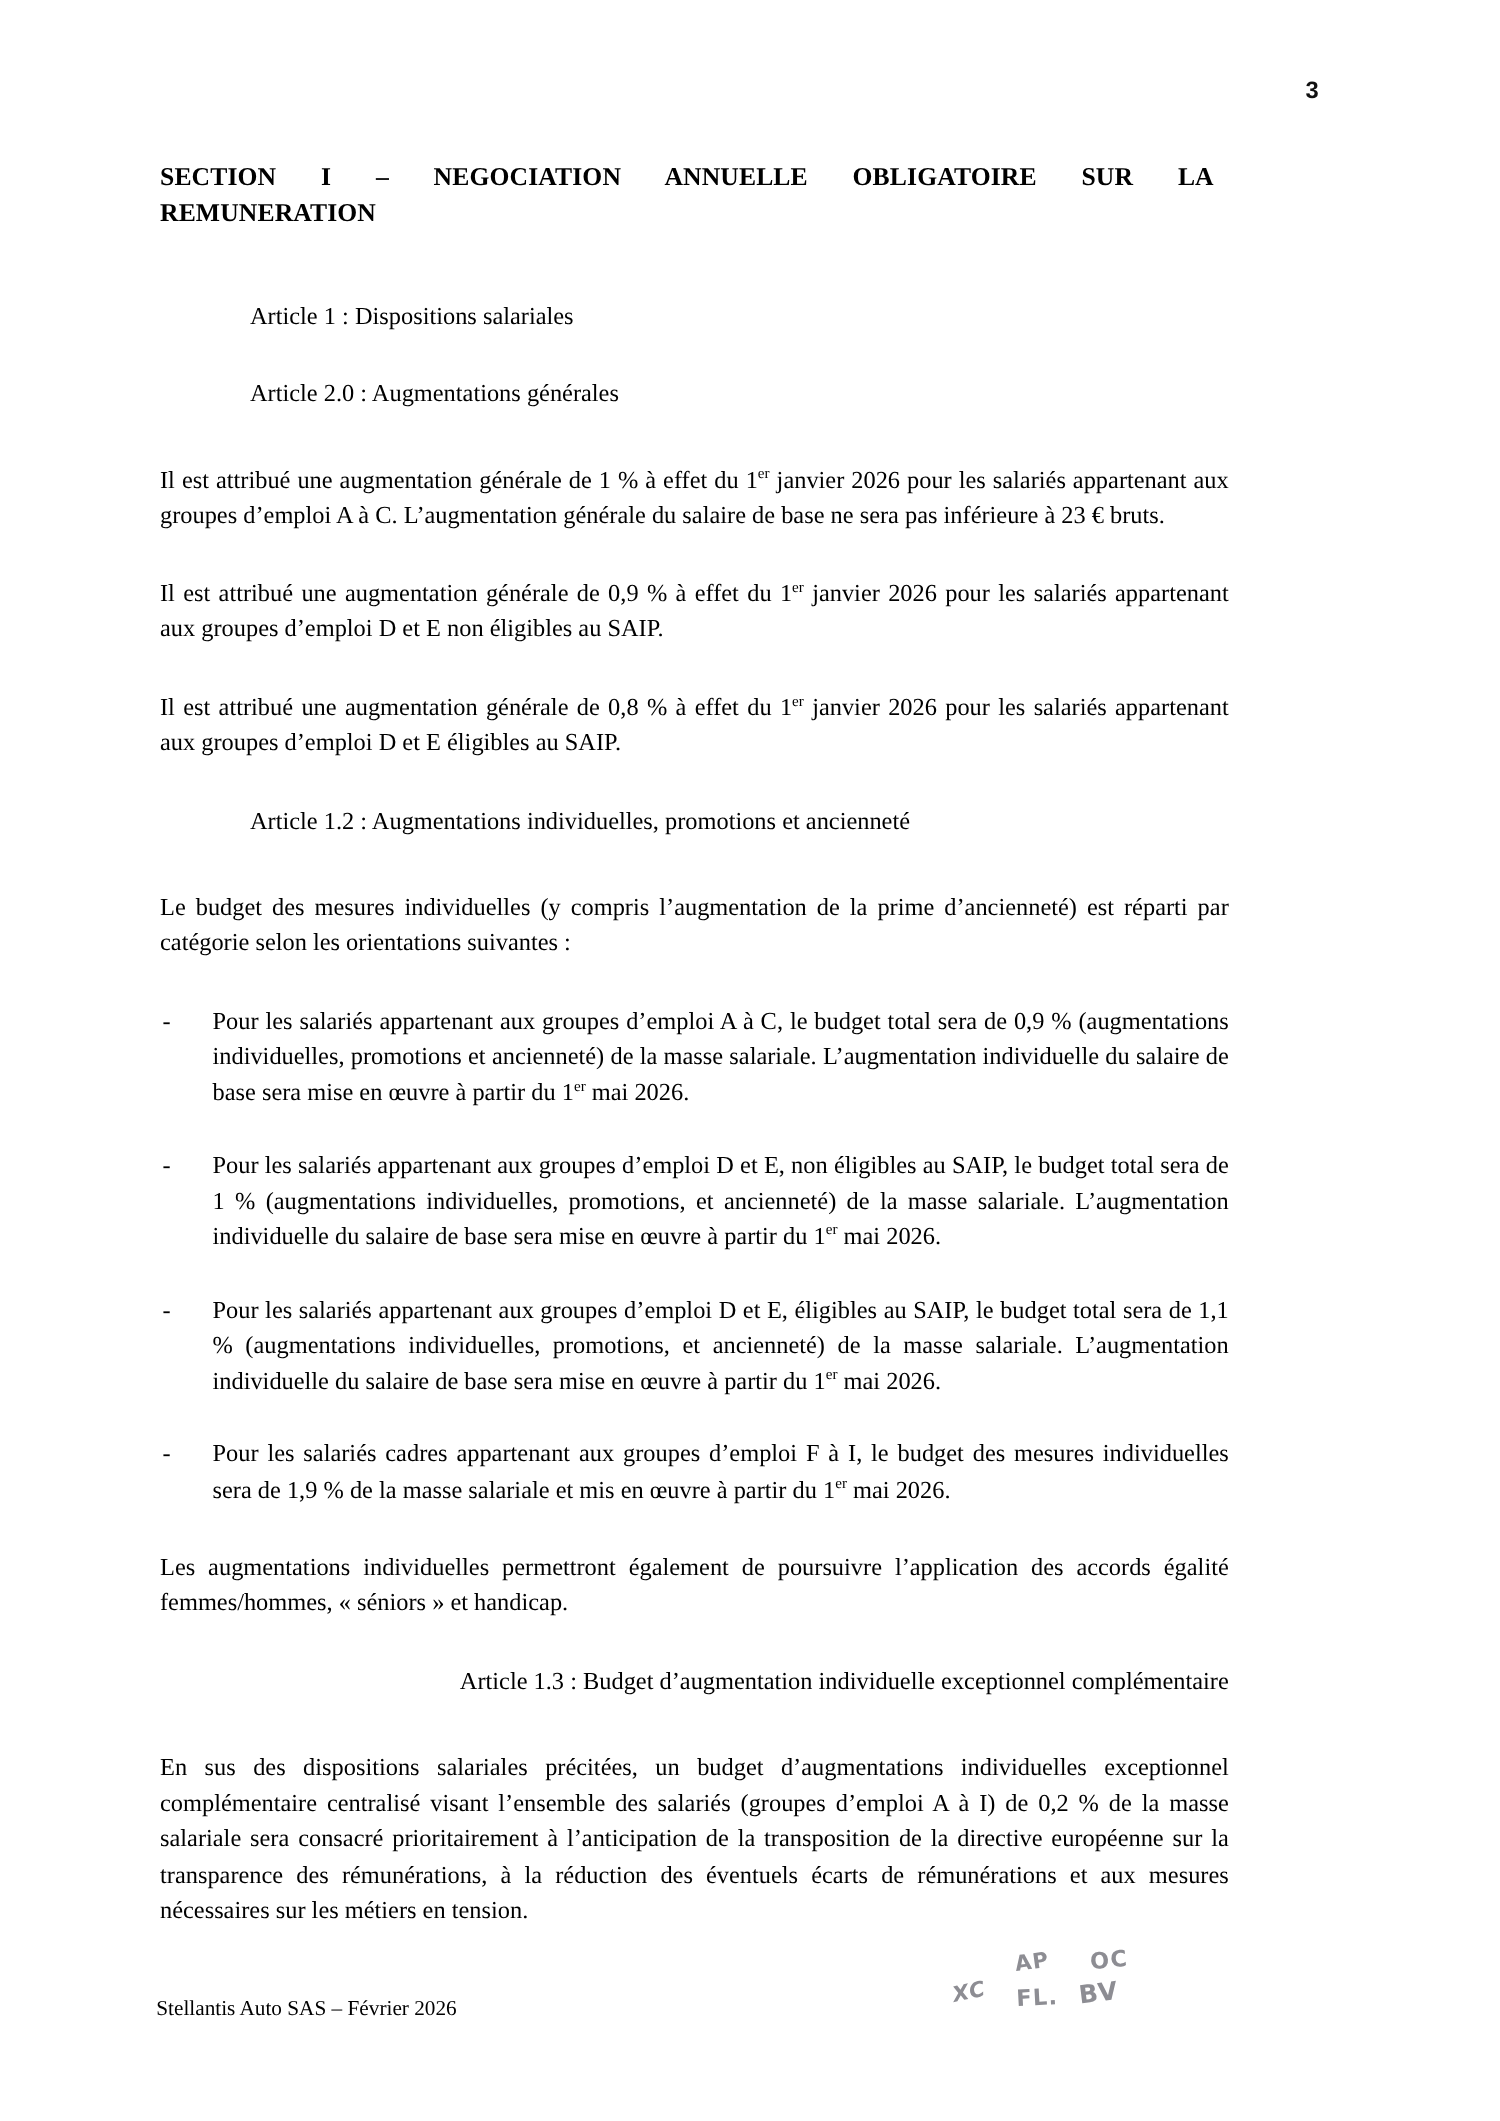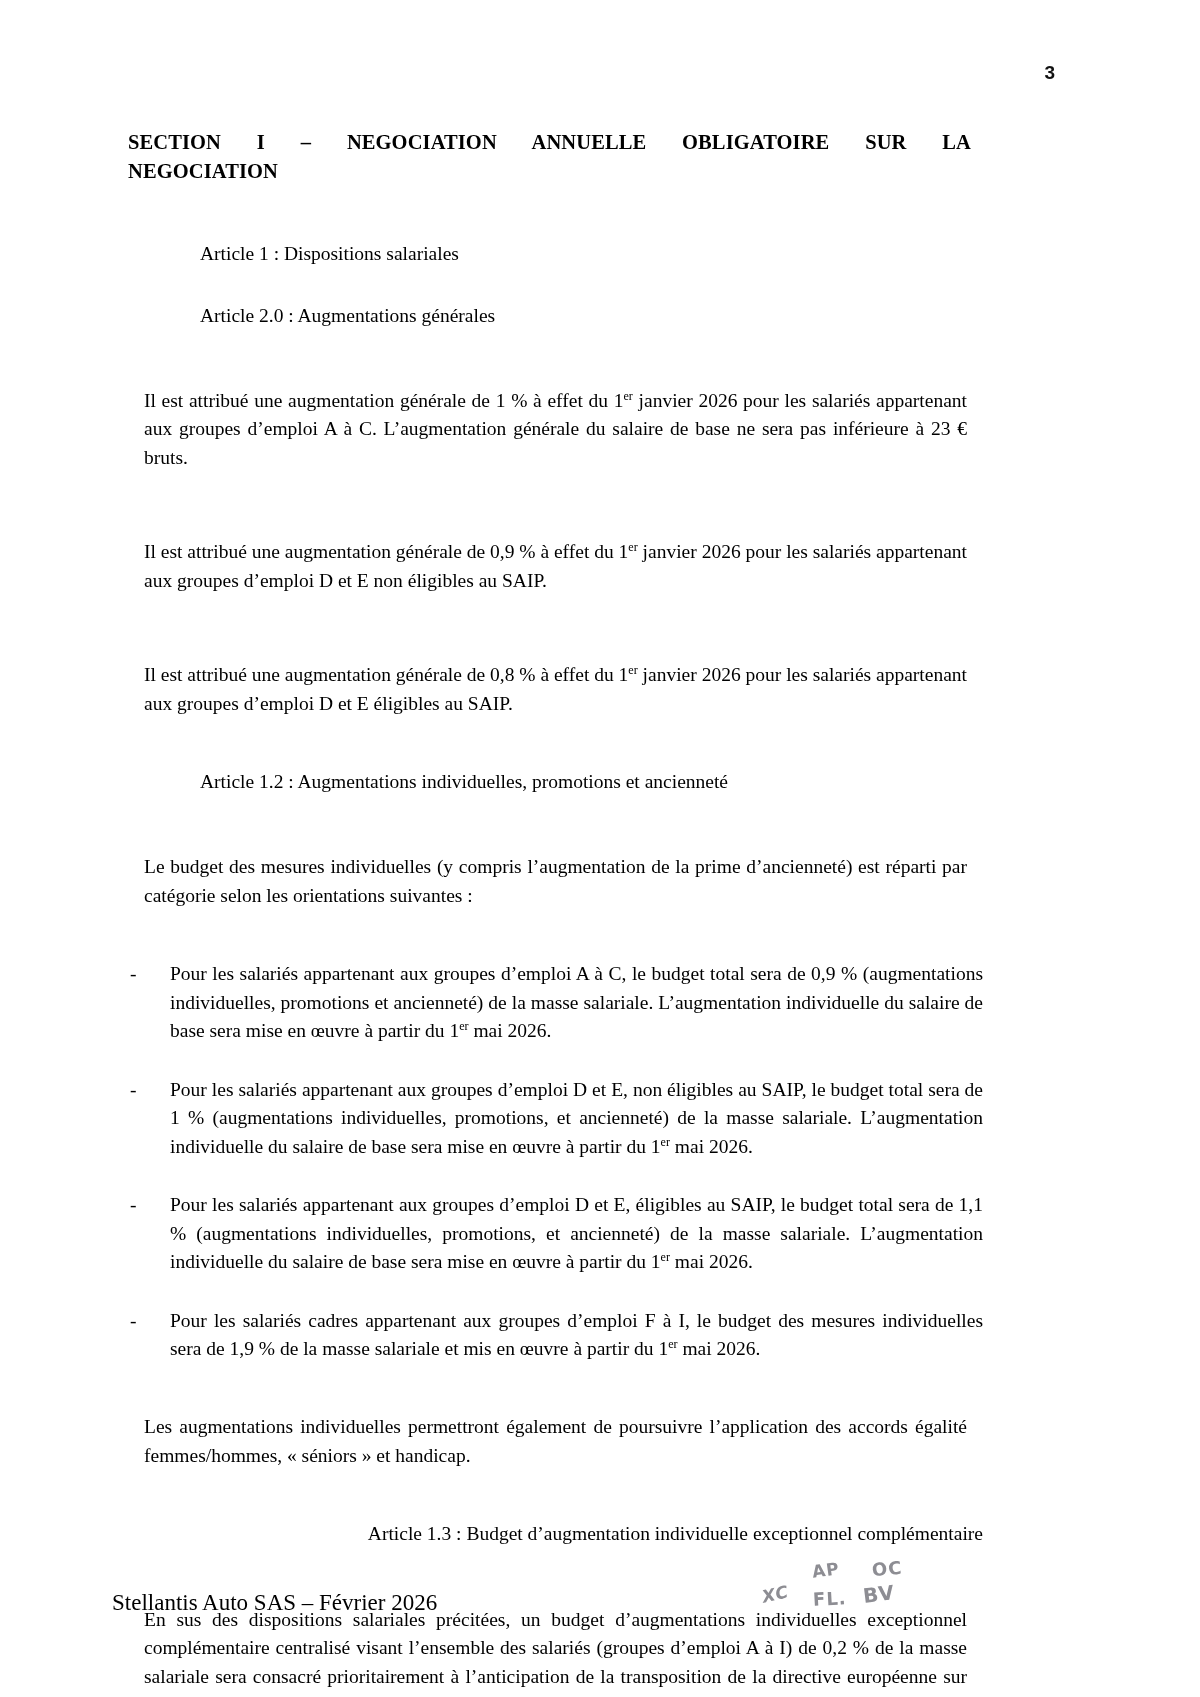--- a/index.html
+++ b/index.html
@@ -67,21 +67,21 @@
     padding-left: 0;
     text-align: right;
   }
 
   
   p.body {
     font-size: 19.5px;
     line-height: 1.46;
     text-align: justify;
     text-align-last: left;
-    margin: 16px;
+    margin: 0;
     hyphens: none;
   }
   .gap-md { height: 34px; }
   .gap-lg { height: 42px; }
 
   
   ul.dash-list {
     list-style: none;
     margin: 0;
     padding: 0;
@@ -105,23 +105,23 @@
 
   sup {
     font-size: 0.62em;
     vertical-align: super;
     line-height: 0;
   }
 
   
   .footer {
     position: absolute;
-    left: 112px;
+    left: 125px;
     bottom: 78px;
-    font-size: 23px;
+    font-size: 17px;
     line-height: 1.4;
     margin-top: 42px;
   }
 
   
   .handwriting {
     position: absolute;
     font-family: "DejaVu Sans", sans-serif;
     color: #8d8d93;
     font-weight: 600;
@@ -163,21 +163,21 @@
 <body>
 
 <div class="page">
 
   <div class="page-number">3</div>
 
   <div class="content">
 
     <div class="section-heading">
       <span class="justline">SECTION I – NEGOCIATION ANNUELLE OBLIGATOIRE SUR LA</span>
-      <span class="lastline">NEGOCIATION</span>
+      <span class="lastline">REMUNERATION</span>
     </div>
 
     <div class="article-heading">Article 1 : Dispositions salariales</div>
 
     <div class="gap-md"></div>
 
     <div class="article-heading">Article 2.0 : Augmentations générales</div>
 
     <div class="gap-lg"></div>
 

